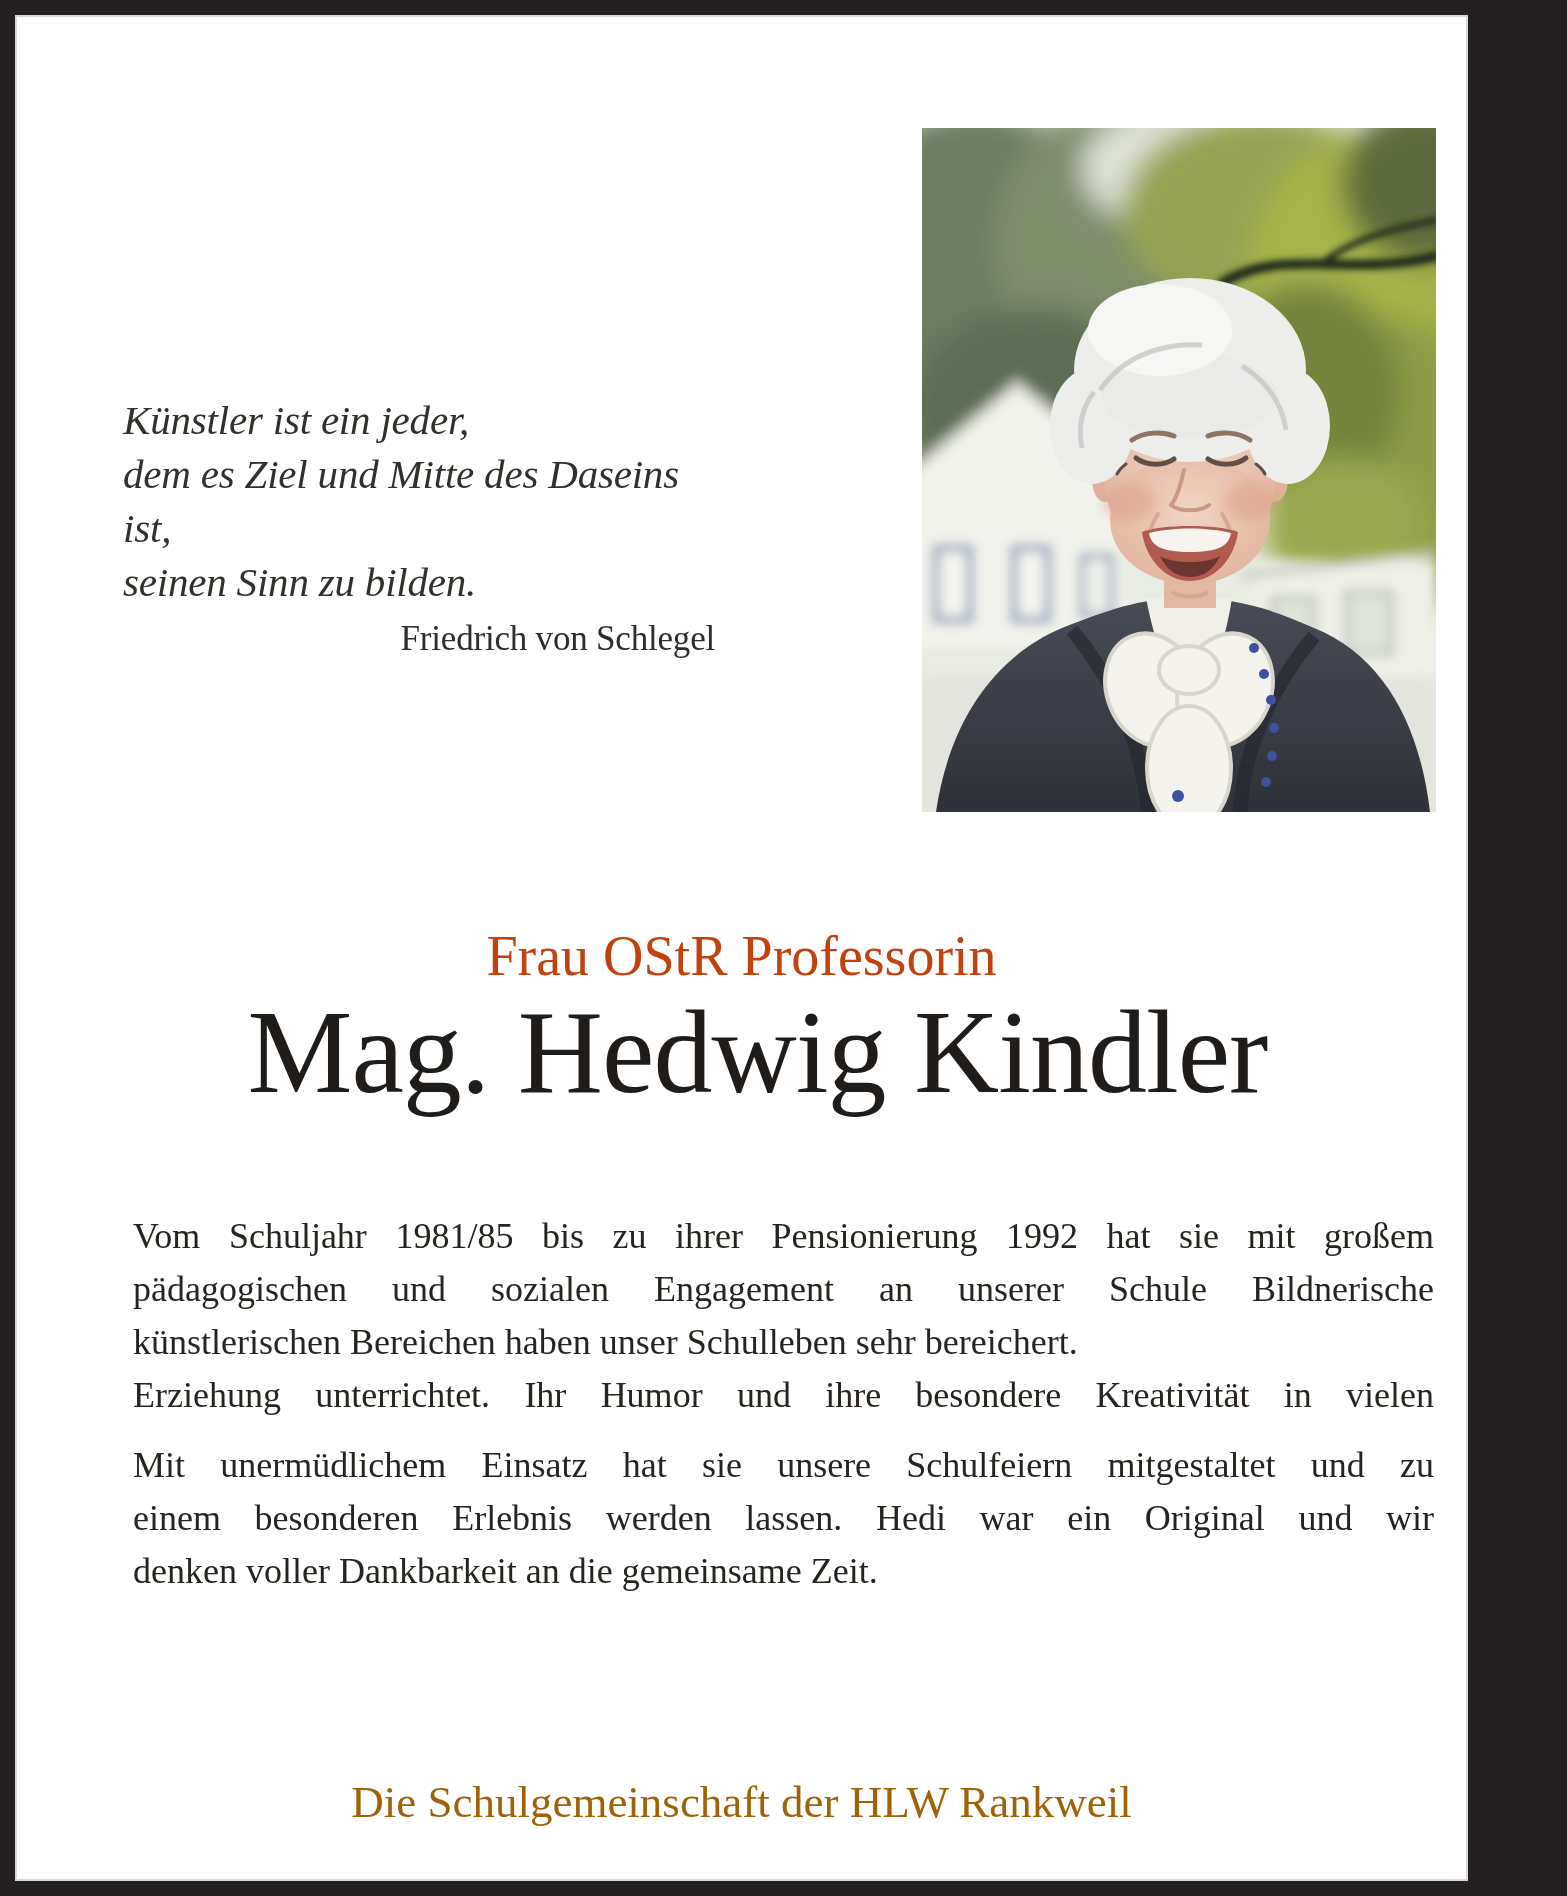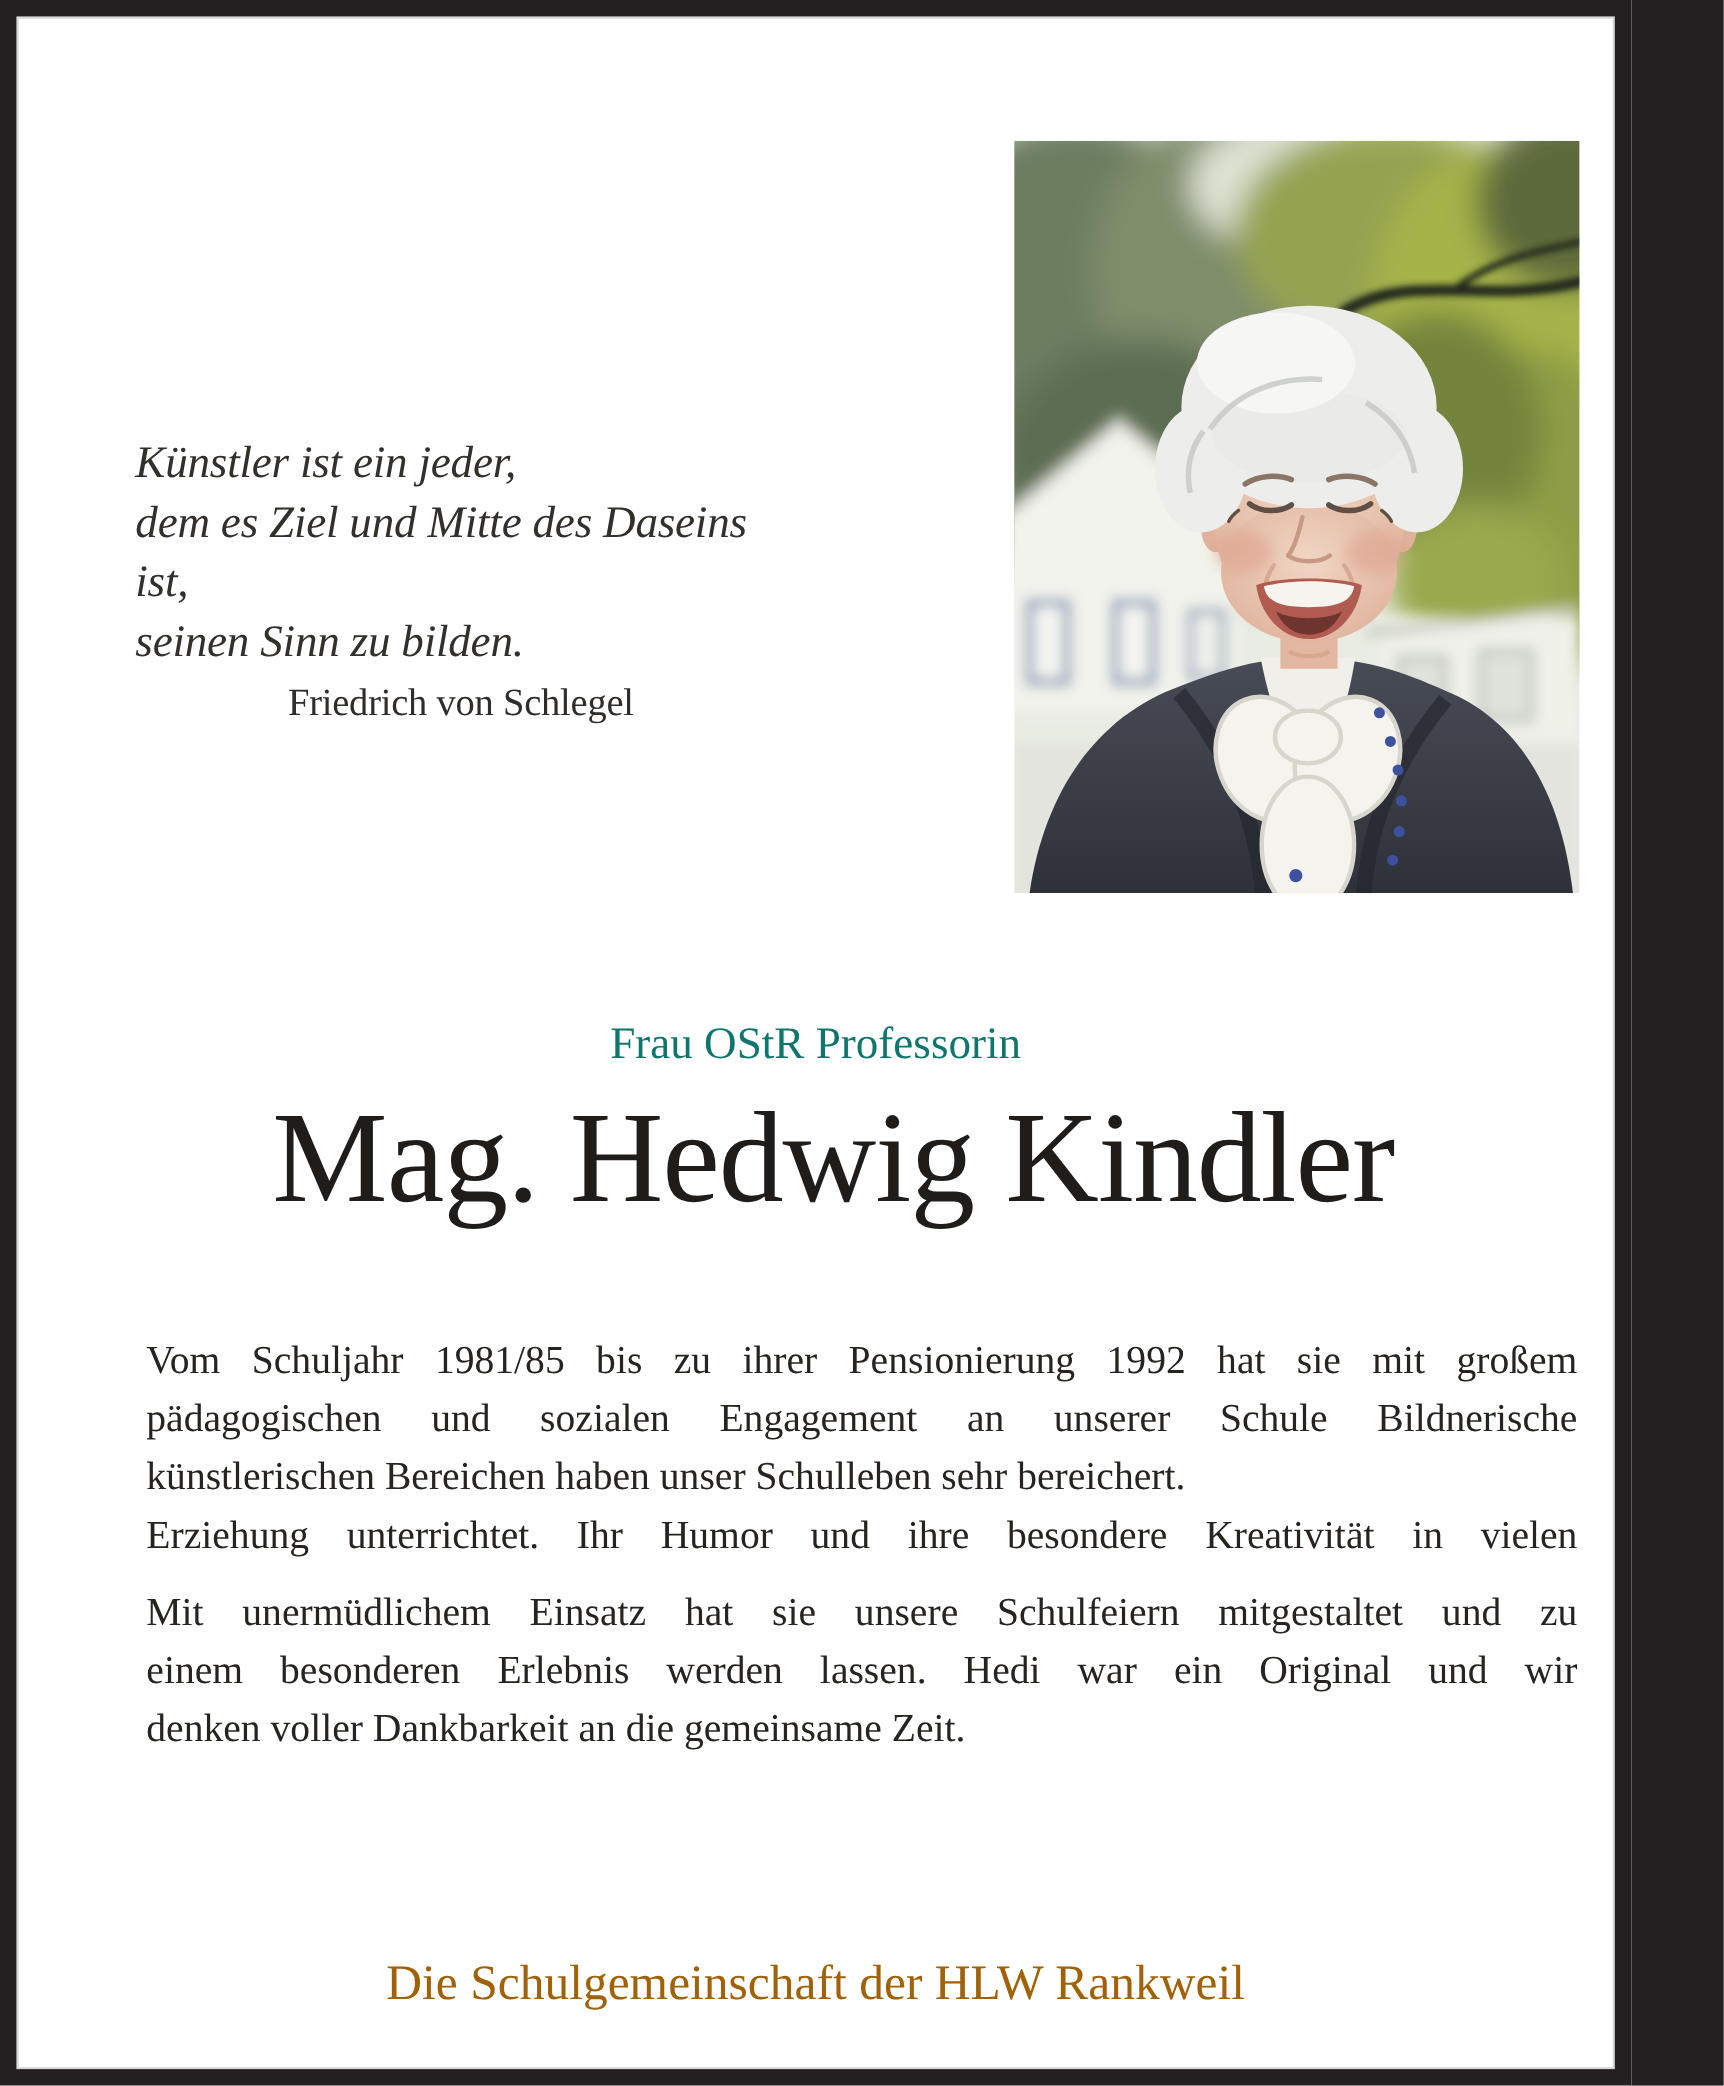--- a/index.html
+++ b/index.html
@@ -27,36 +27,36 @@
     position:absolute;left:123px;top:393px;width:604px;
     font-style:italic;
     font-size:41px;line-height:54px;
     color:#33302c;
     letter-spacing:-0.2px;
   }
   .quote .attribution{
     font-style:normal;
     font-size:35px;line-height:44px;
     margin-top:8px;
-    text-align:center;
+    text-align:right;
     padding-right:12px;
     color:#2f2c29;
   }
   
   .photo{
     position:absolute;left:922px;top:128px;width:514px;height:684px;
     overflow:hidden;
   }
   .photo svg{display:block;width:100%;height:100%;}
   
   .pretitle{
     position:absolute;left:0;top:928px;width:100%;
     text-align:center;
-    font-size:41px;line-height:1;
-    color:#0f766e;
+    font-size:56px;line-height:1;
+    color:#c2410c;
   }
   .name{
     position:absolute;left:0;top:994px;width:100%;
     text-align:center;
     font-size:118px;line-height:1;
     letter-spacing:-1px;
     color:#1f1c19;
     padding-left:16px;
   }
   

